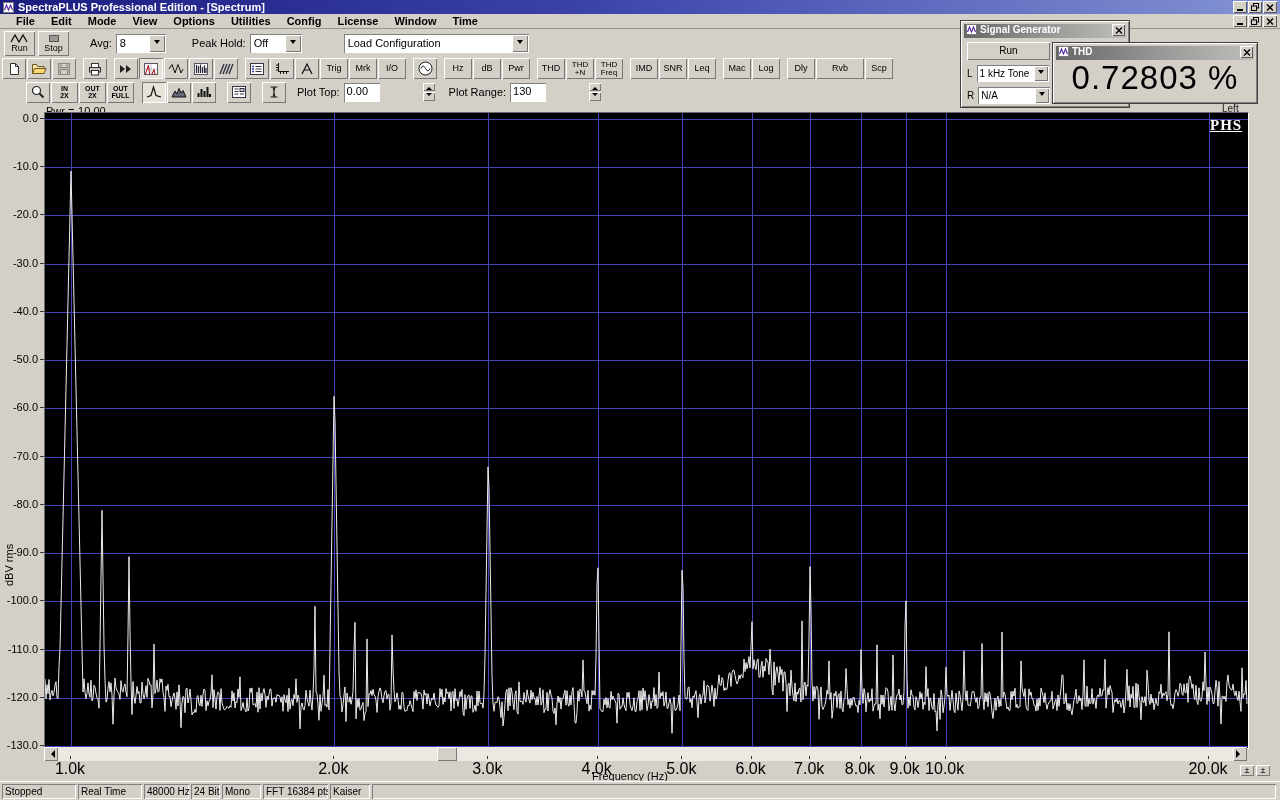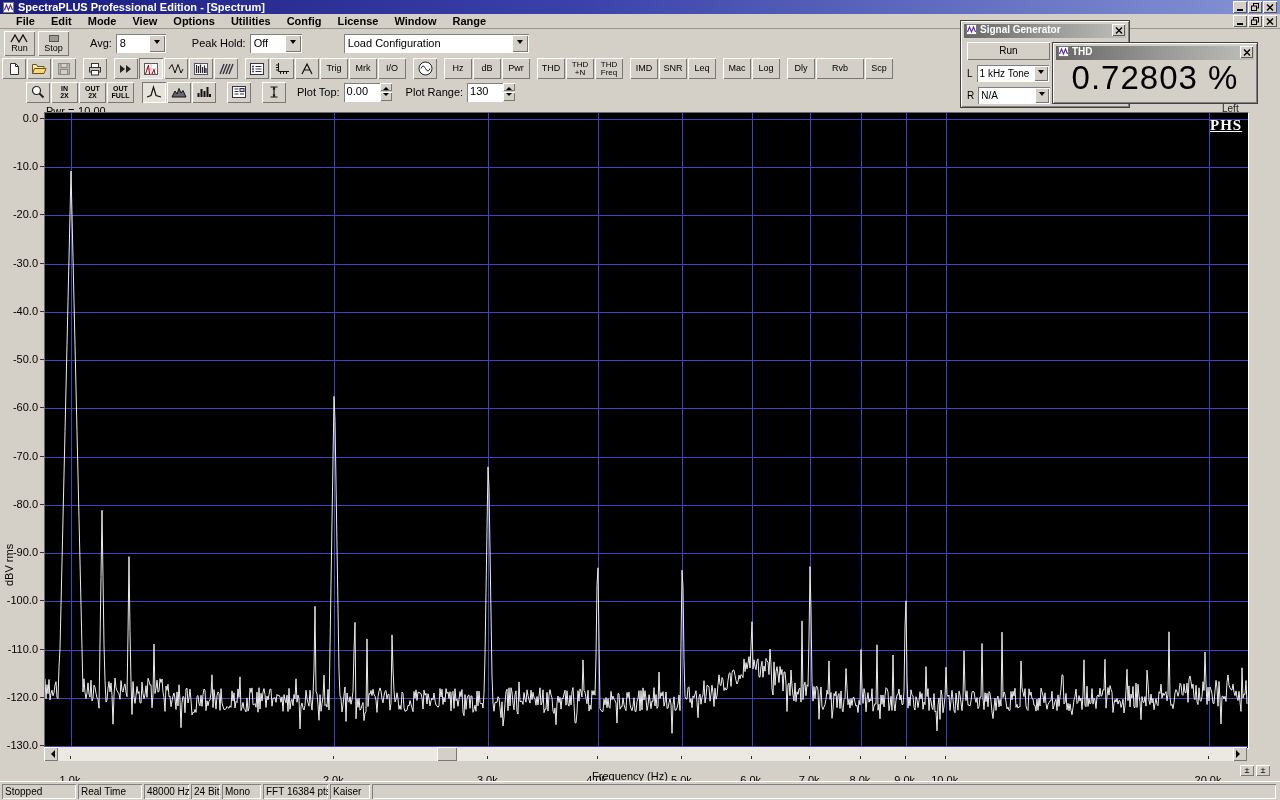--- a/index.html
+++ b/index.html
@@ -34,35 +34,35 @@
   .bigbtn .bl{font-size:9px;line-height:10px;}
   .combo{display:flex;height:19px;background:#fff;box-shadow:inset 1px 1px 0 #808080,inset -1px -1px 0 #fff;align-items:center;}
   .combo .cval{flex:1;padding-left:4px;font-size:11px;white-space:nowrap;overflow:hidden;}
   .cbtn{width:16px;height:17px;margin:1px;background:#d4d0c8;box-shadow:inset 1px 1px 0 #fff,inset -1px -1px 0 #787878;
       display:flex;align-items:center;justify-content:center;}
   .arr-d{width:0;height:0;border:3px solid transparent;border-top:4px solid #000;margin-top:4px;}
   .arr-u{width:0;height:0;border:3px solid transparent;border-bottom:4px solid #000;margin-bottom:1px;}
   .arr-l{width:0;height:0;border:4px solid transparent;border-right:4px solid #000;margin-right:3px;}
   .arr-r{width:0;height:0;border:4px solid transparent;border-left:4px solid #000;margin-left:3px;}
   .lbl{margin:0 4px;}
-  .spin{display:flex;height:19px;}
+  .spin{display:flex;height:19px;gap:43px;}
   .spin .sfield{width:36px;background:#fff;box-shadow:inset 1px 1px 0 #808080,inset -1px -1px 0 #fff;
       padding:2px 0 0 3px;box-sizing:border-box;font-size:11px;}
   .spin .scol{display:flex;flex-direction:column;width:12px;}
   .spin .sbtn{height:9px;background:#d4d0c8;box-shadow:inset 1px 1px 0 #fff,inset -1px -1px 0 #787878;
       display:flex;align-items:center;justify-content:center;margin-bottom:1px;}
   .spin .sbtn .arr-u{border-width:3px;border-bottom-width:3px;margin:0;}
   .spin .sbtn .arr-d{border-width:3px;border-top-width:3px;margin:0;}
   
   #plotregion{left:0;top:104px;width:1280px;height:677px;background:#d4d0c8;}
   #plotsvg{position:absolute;left:44px;top:8px;background:#000;
      border-top:1px solid #6a6a6a;border-left:1px solid #6a6a6a;border-right:1px solid #fff;border-bottom:1px solid #fff;}
   .ytick{position:absolute;width:38px;text-align:right;font-size:11px;}
   .ymark{position:absolute;width:4px;height:1px;background:#333;left:40px;}
-  .xtick{position:absolute;width:44px;text-align:center;font-size:11px;margin-top:14px;}
+  .xtick{position:absolute;width:44px;text-align:center;font-size:16px;}
   .xmark{position:absolute;width:1px;height:3px;background:#333;}
   #phs{position:absolute;color:#fff;font-family:"Liberation Serif",serif;font-weight:bold;
      font-size:15px;text-decoration:underline;letter-spacing:1px;}
   #ylab{position:absolute;left:3px;top:482px;transform:rotate(-90deg);transform-origin:0 0;font-size:11px;white-space:nowrap;}
   #xlab{position:absolute;left:560px;top:666px;width:140px;text-align:center;font-size:11px;}
   #pwrlab{position:absolute;left:46px;top:1px;font-size:11px;}
   #chanlab{position:absolute;left:1222px;top:-1px;font-size:10px;color:#222;}
   
   #hscroll{position:absolute;left:44px;top:643px;width:1203px;height:14px;background:#ece9e2;}
   .sbarrow{position:absolute;width:14px;height:14px;background:#d4d0c8;
@@ -137,21 +137,21 @@
   <span id="menu-items" style="display:flex;">
       <span class="mitem">File</span>
       <span class="mitem">Edit</span>
       <span class="mitem">Mode</span>
       <span class="mitem">View</span>
       <span class="mitem">Options</span>
       <span class="mitem">Utilities</span>
       <span class="mitem">Config</span>
       <span class="mitem">License</span>
       <span class="mitem">Window</span>
-      <span class="mitem">Range</span>
+      <span class="mitem">Time</span>
     </span>
   <span class="wbtns">
     <span class="wbtn">
         <span class="icw">
           <svg xmlns="http://www.w3.org/2000/svg" width="8" height="7">
             <path d="M1 6 H7" stroke="#000" stroke-width="2"></path>
           </svg>
         </span>
       </span>
     <span class="wbtn">

